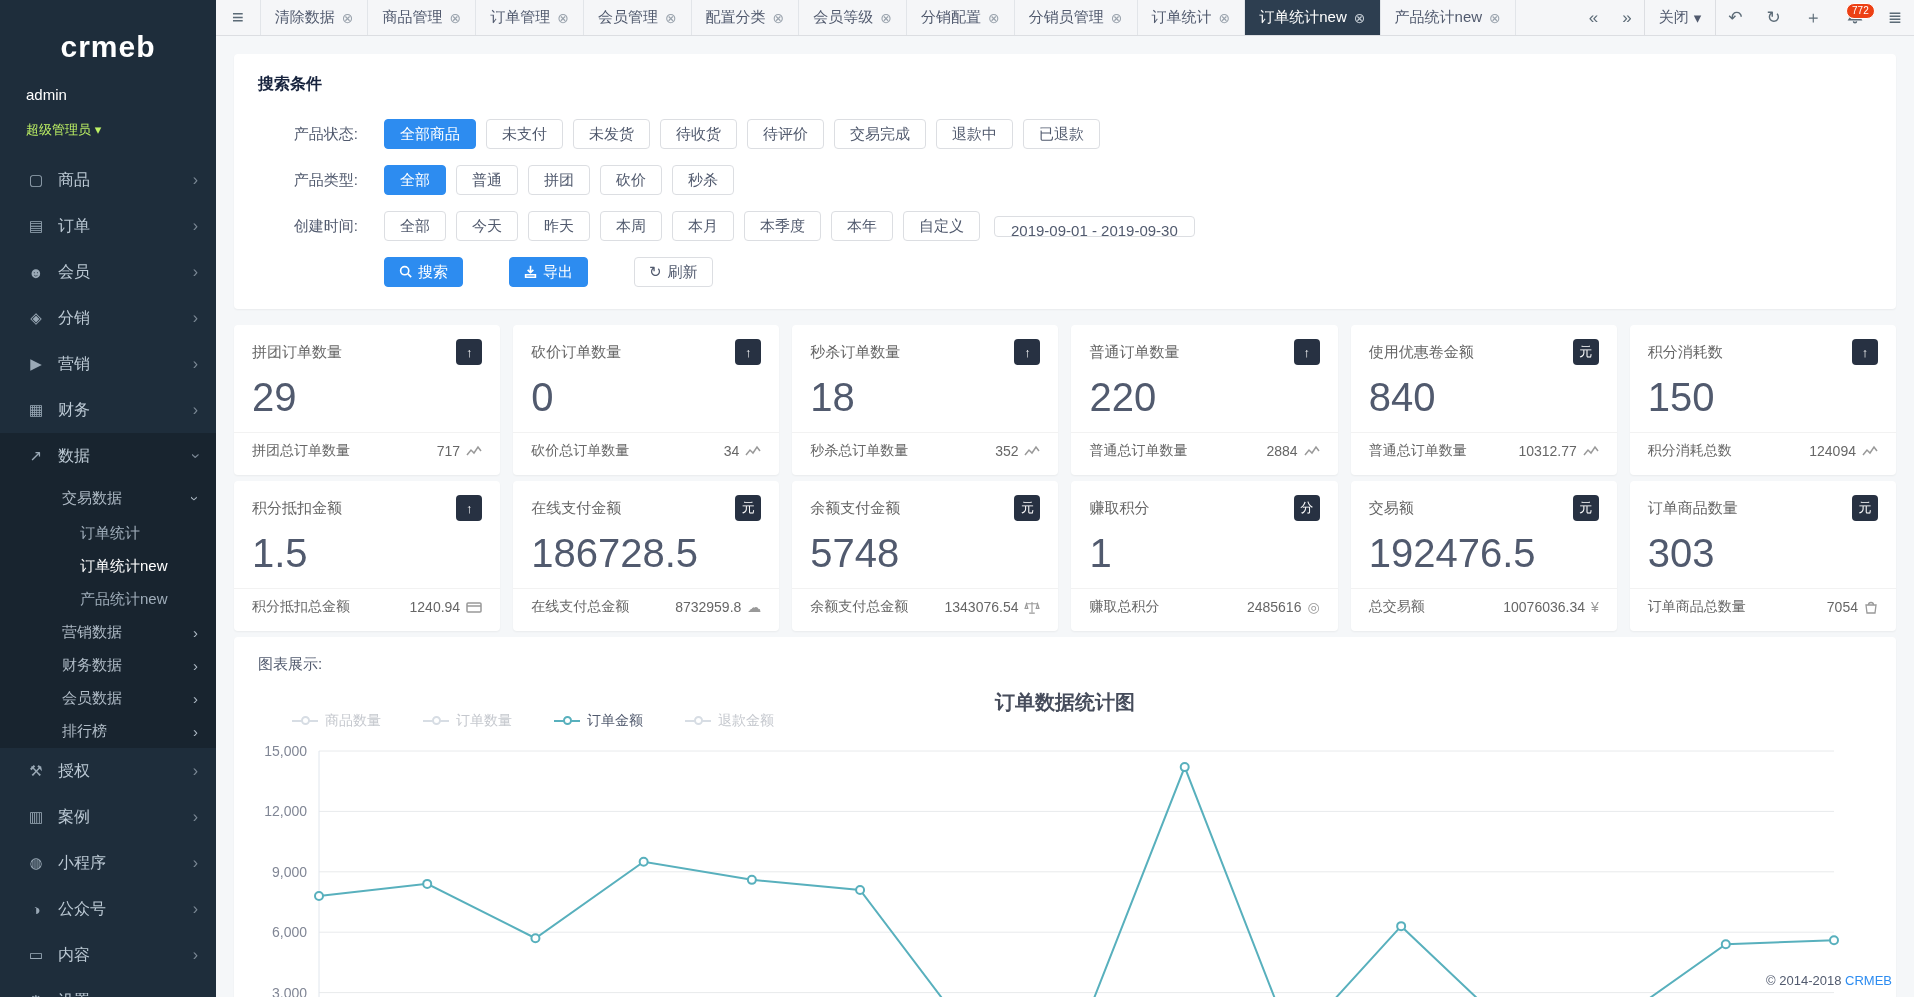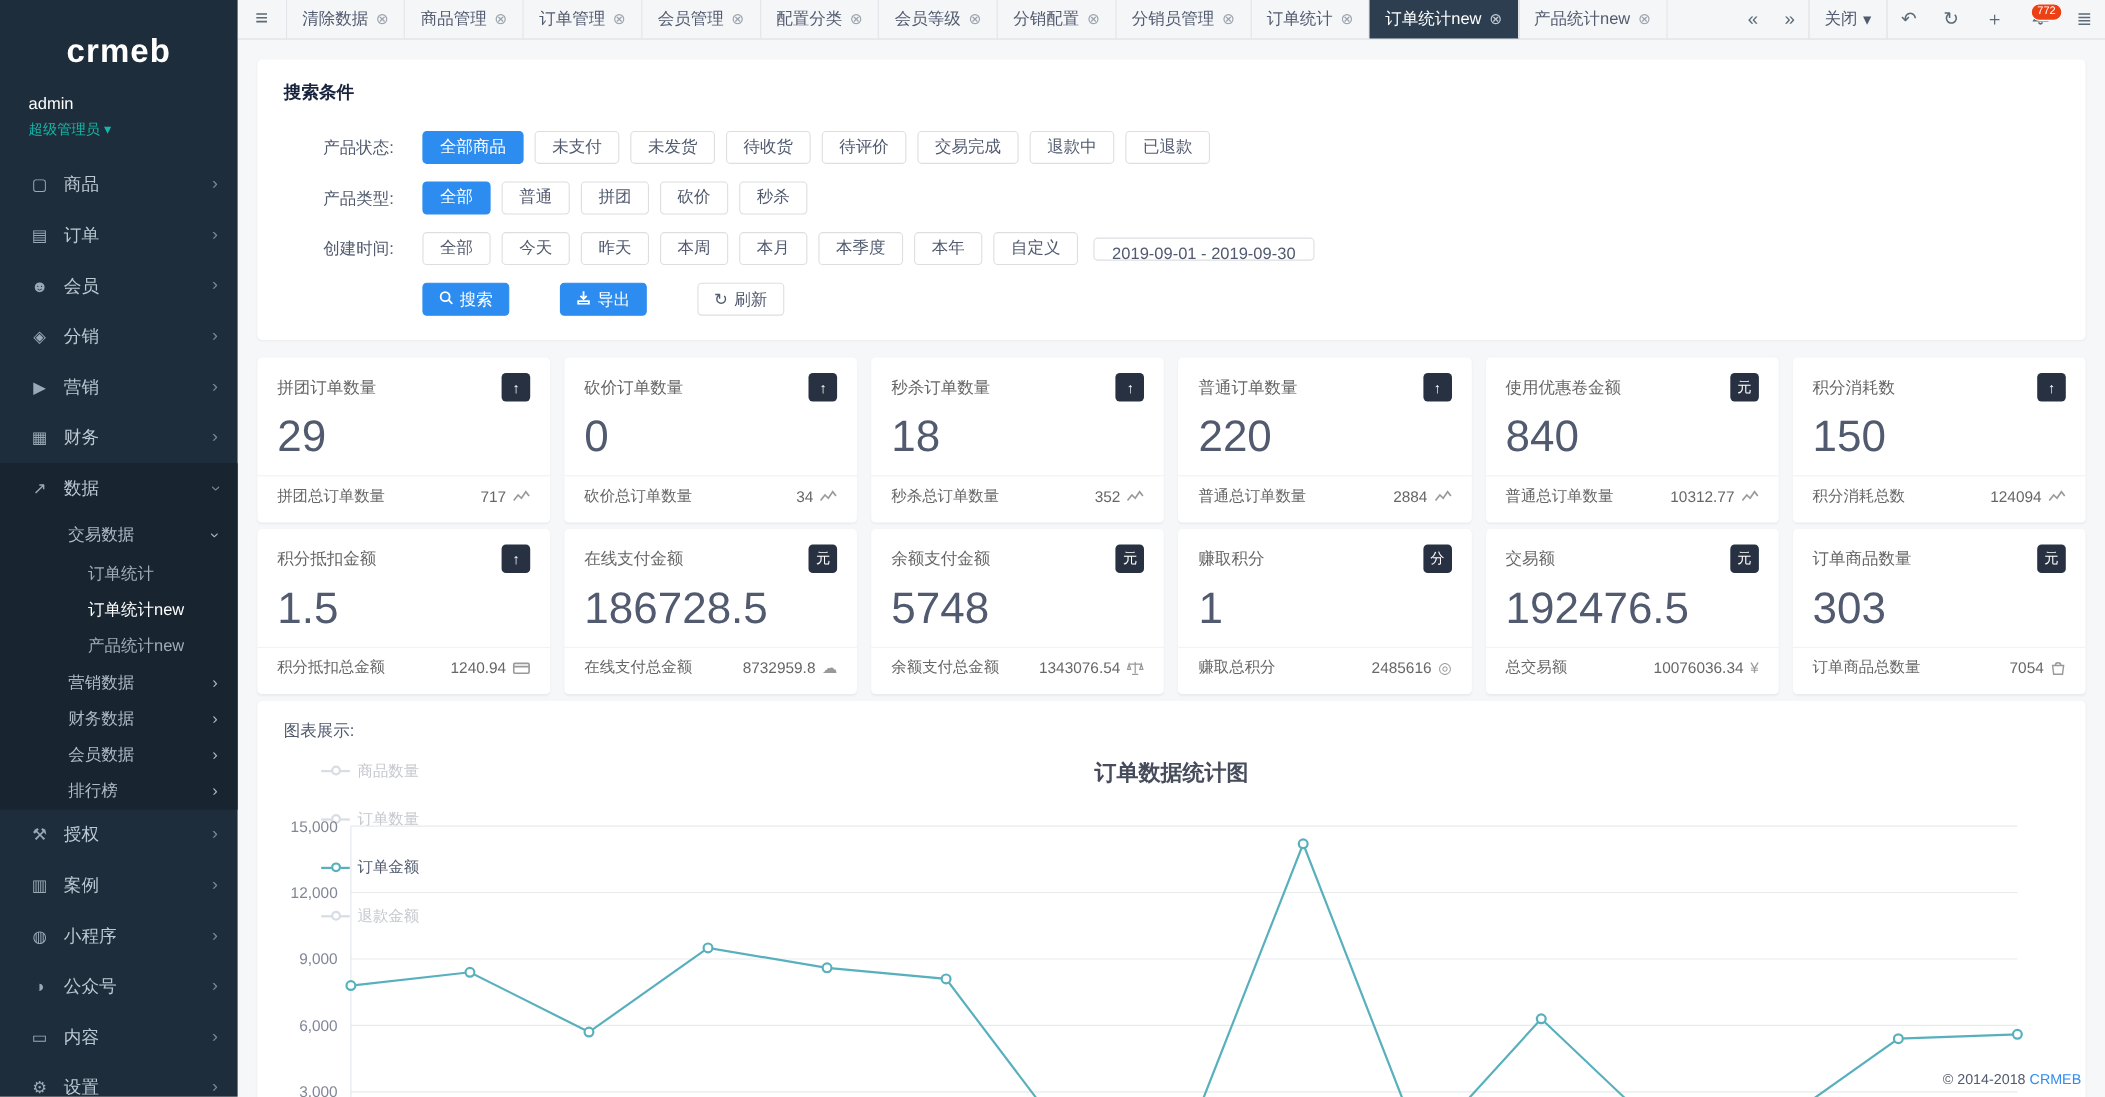--- a/index.html
+++ b/index.html
@@ -4,21 +4,21 @@
 <style>
   * { box-sizing: border-box; margin: 0; padding: 0; }
   html,body { width:1914px; height:997px; overflow:hidden; }
   body { font-family:"Liberation Sans","DejaVu Sans",sans-serif; background:#f5f7f9; color:#515a6e; }
 
   
   .sidebar { position:fixed; left:0; top:0; width:216px; height:997px; background:#1e2d3b; z-index:10; }
   .logo { padding-top:30px; height:76px; text-align:center; color:#fff; font-size:30px; font-weight:bold; letter-spacing:1px; }
   .user-block { padding:10px 26px 4px; }
   .user-name { color:#fff; font-size:15px; }
-  .user-role { color:#14b8a6; font-size:13px; margin-top:6px; cursor:pointer; }
+  .user-role { color:#bef264; font-size:13px; margin-top:18px; cursor:pointer; }
   .menu { margin-top:14px; }
   .mi { height:46px; display:flex; align-items:center; padding:0 18px 0 26px; color:#bcc9d4; font-size:16px; cursor:pointer; }
   .mi .ico { width:20px; margin-right:12px; font-size:15px; text-align:center; color:#9aa9b6; }
   .mi .chev { margin-left:auto; color:#7a8794; font-size:16px; }
   .chev.open { display:inline-block; transform:rotate(90deg); }
   .submenu { background:#18242f; }
   .smi { height:38px; display:flex; align-items:center; padding:0 18px 0 62px; color:#aebac5; font-size:15px; cursor:pointer; }
   .leaf { height:33px; display:flex; align-items:center; padding:0 18px 0 80px; color:#9fadba; font-size:15px; cursor:pointer; }
   .leaf.active { color:#ffffff; }
   .smi2 { height:33px; display:flex; align-items:center; padding:0 18px 0 62px; color:#aebac5; font-size:15px; cursor:pointer; }
@@ -62,21 +62,21 @@
   .card-title { font-size:15px; color:#666; }
   .card-badge { width:26px; height:26px; border-radius:4px; background:#273142; color:#fff; display:flex; align-items:center; justify-content:center; font-size:13px; flex:none; }
   .card-value { font-size:40px; color:#515a6e; margin-top:10px; font-weight:400; }
   .card-foot { display:flex; justify-content:space-between; align-items:center; border-top:1px solid #f2f2f2; margin:12px -18px 0; padding:9px 18px; font-size:14px; color:#666; }
   .foot-right { display:flex; align-items:center; gap:6px; color:#666; }
   .mini-ic { color:#999; font-size:14px; display:inline-flex; align-items:center; }
 
   
   .chart-panel { margin-top:6px; position:relative; height:560px; padding:18px 0 0 24px; }
   .chart-label { font-size:15px; color:#515a6e; }
-  .legend { position:absolute; left:58px; top:55px; display:flex; gap:26px;flex-direction:column; }
+  .legend { position:absolute; left:58px; top:75px; display:flex; gap:42px; }
   .legend-item { display:flex; align-items:center; gap:7px; font-size:14px; color:#c5c8ce; cursor:pointer; }
   .legend-item .marker { position:relative; width:26px; height:2px; background:#d7dde4; }
   .legend-item .marker::after { content:''; position:absolute; left:9px; top:-4px; width:5px; height:5px; border:2px solid #d7dde4; border-radius:50%; background:#fff; }
   .legend-item.active { color:#515a6e; }
   .legend-item.active .marker { background:#58b0bd; }
   .legend-item.active .marker::after { border-color:#58b0bd; }
   .chart-title { position:absolute; left:0; right:0; top:52px; text-align:center; font-size:20px; font-weight:bold; color:#464c5b; }
   .chart-svg { position:absolute; left:0; top:90px; }
 
   .footer { position:fixed; right:22px; top:973px; font-size:13px; color:#515a6e; z-index:20; }

